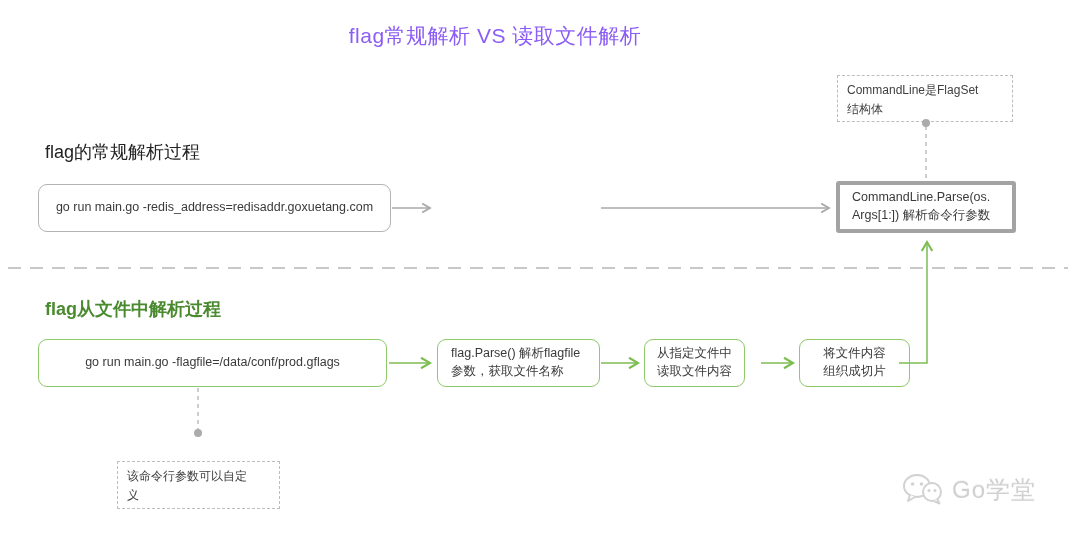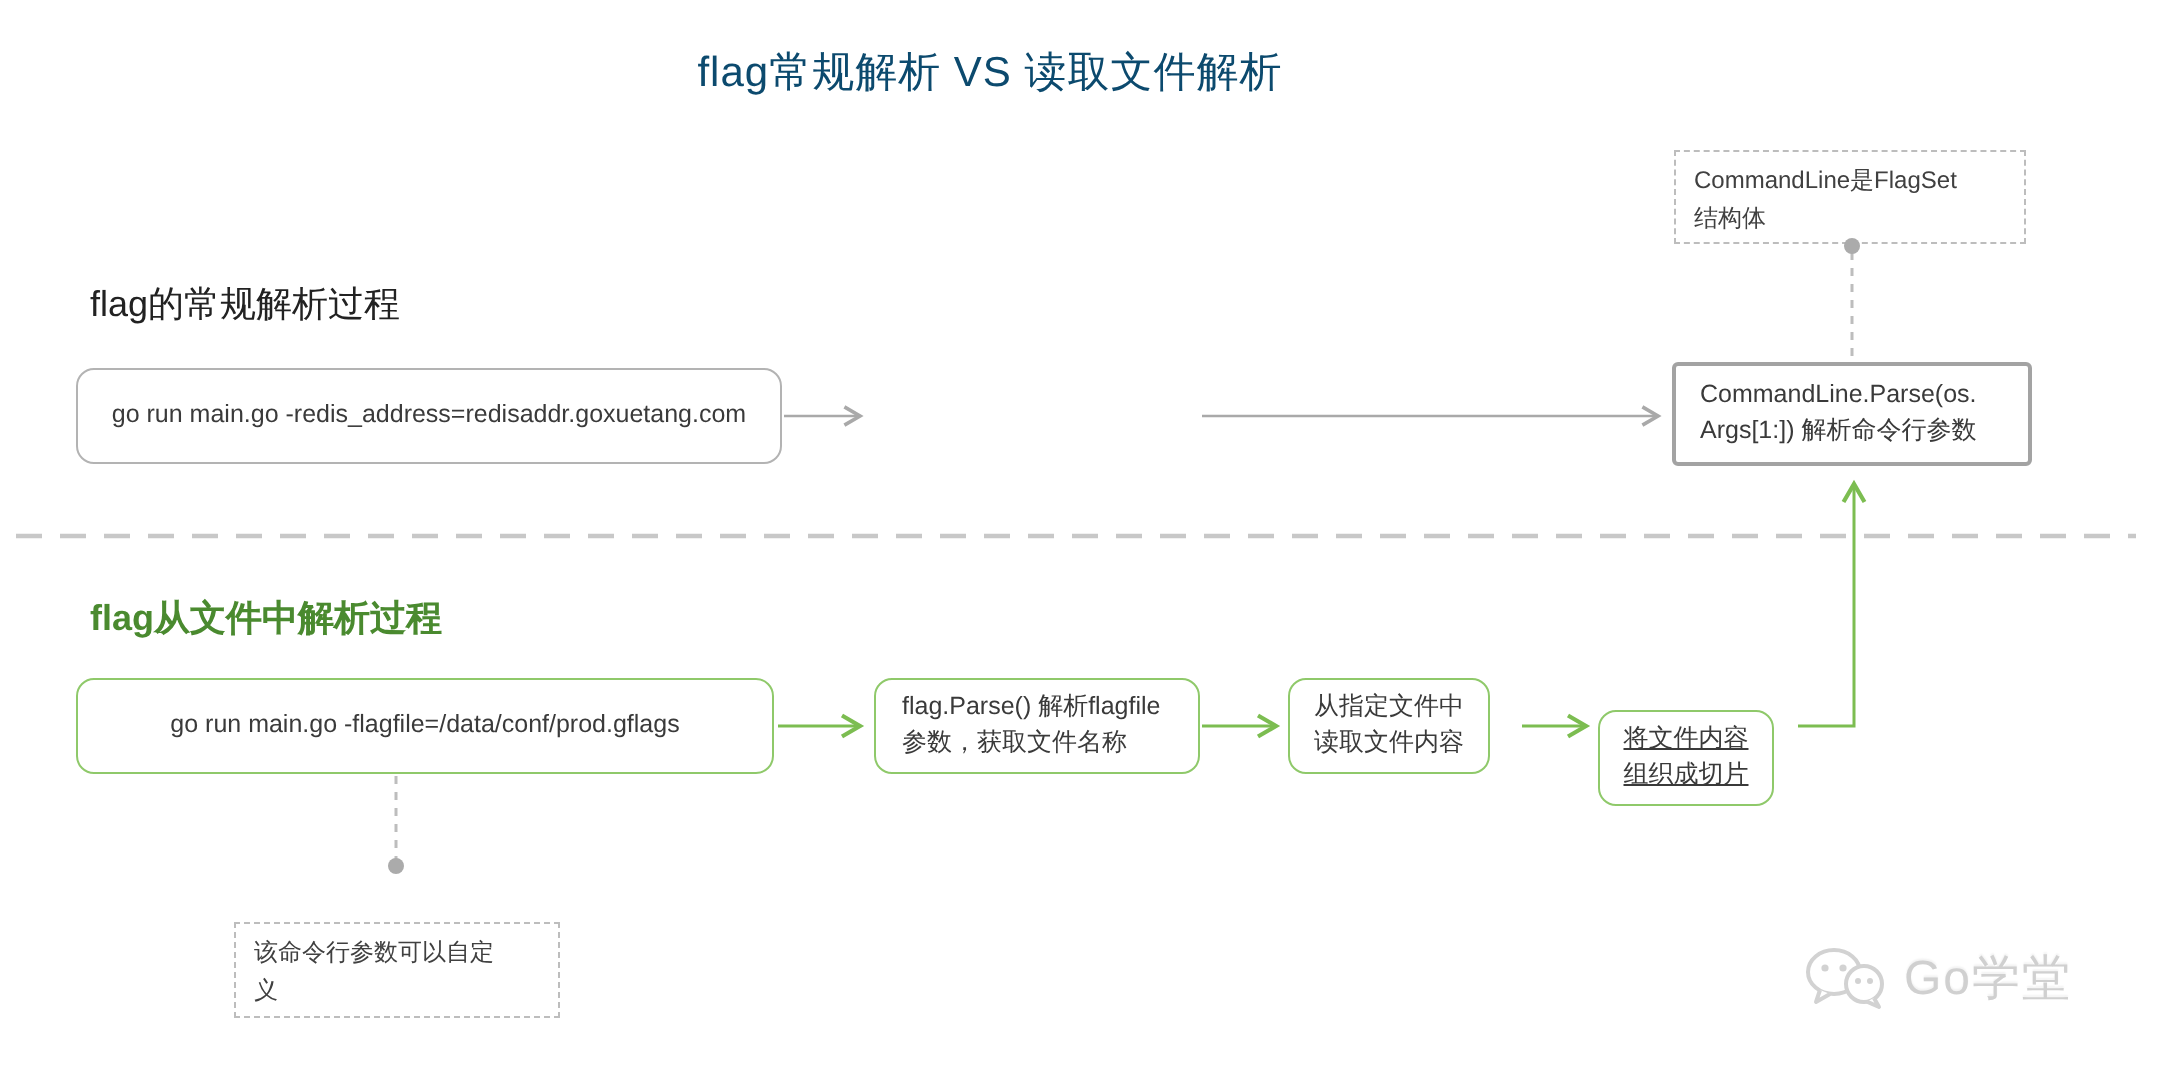--- a/index.html
+++ b/index.html
@@ -2,41 +2,41 @@
 <html><head>
 <meta charset="utf-8">
 <style>
   html,body{margin:0;padding:0;background:#fff;}
   .canvas{
     position:relative;width:1080px;height:541px;background:#ffffff;
     font-family:"Liberation Sans","DejaVu Sans",sans-serif;overflow:hidden;
   }
   .title{
     position:absolute;left:0;top:22px;width:990px;text-align:center;
-    font-size:21px;color:#0c4a6e;letter-spacing:.5px;
+    font-size:21px;color:#8b5cf6;letter-spacing:.5px;
   }
   .sec-heading{position:absolute;font-size:18px;color:#222;}
   .sec-heading.green{color:#4a8a2f;font-weight:bold;}
   .box{
     position:absolute;display:flex;align-items:center;box-sizing:border-box;
     background:#fff;border:1px solid #b3b3b3;border-radius:9px;
     color:#3a3a3a;font-size:12.5px;line-height:1.42;white-space:pre-line;
     padding:4px 10px;z-index:1;
   }
   .box.center{justify-content:center;text-align:center;}
   .box.green{border:1.5px solid #8fc96a;}
-  .box.black{border:2px solid #a3a3a3;border-radius:3px;}
+  .box.black{border:4px solid #a3a3a3;border-radius:3px;}
   .note{
     position:absolute;box-sizing:border-box;background:#fff;
     border:1.5px dashed #bdbdbd;color:#404040;font-size:12px;line-height:1.55;
     padding:5px 9px;white-space:pre-line;z-index:1;
   }
   .wires{position:absolute;left:0;top:0;z-index:2;pointer-events:none;}
   .watermark{
-    position:absolute;left:902px;top:472px;display:flex;align-items:center;gap:8px;
+    position:absolute;left:902px;top:472px;display:flex;align-items:flex-end;gap:8px;
     color:#d0d0d0;font-size:24px;letter-spacing:1px;
     text-shadow:0 1px 0 #ffffff,0 -1px 1px #f2f2f2;z-index:1;
   }
 </style>
 </head>
 <body>
 
 <div class="canvas">
 
   <svg class="wires" width="1080" height="541" viewBox="0 0 1080 541">
@@ -81,21 +81,21 @@
   <div class="sec-heading green" style="left:45px;top:297px;">flag从文件中解析过程</div>
 
   <div class="box green center" style="left:38px;top:339px;width:349px;height:48px;">go run main.go -flagfile=/data/conf/prod.gflags</div>
 
   <div class="box green" style="left:437px;top:339px;width:163px;height:48px;padding-left:13px;">flag.Parse() 解析flagfile
 参数，获取文件名称</div>
 
   <div class="box green center" style="left:644px;top:339px;width:101px;height:48px;">从指定文件中
 读取文件内容</div>
 
-  <div class="box green center" style="left:799px;top:355px;width:88px;height:48px;text-decoration:underline;">将文件内容
+  <div class="box green center" style="left:799px;top:339px;width:111px;height:48px;">将文件内容
 组织成切片</div>
 
   <div class="note" style="left:117px;top:433px;width:163px;height:48px;margin-top:28px;">该命令行参数可以自定
 义</div>
 
   <div class="watermark">
     <span style="display:inline-flex;">
       <svg width="42" height="34" viewBox="0 0 42 34">
         <ellipse cx="15" cy="14" rx="13" ry="11" fill="#ffffff" stroke="#d2d2d2" stroke-width="2"></ellipse>
         <path d="M8,23 L6,29 L13,25" fill="#ffffff" stroke="#d2d2d2" stroke-width="2" stroke-linejoin="round"></path>

